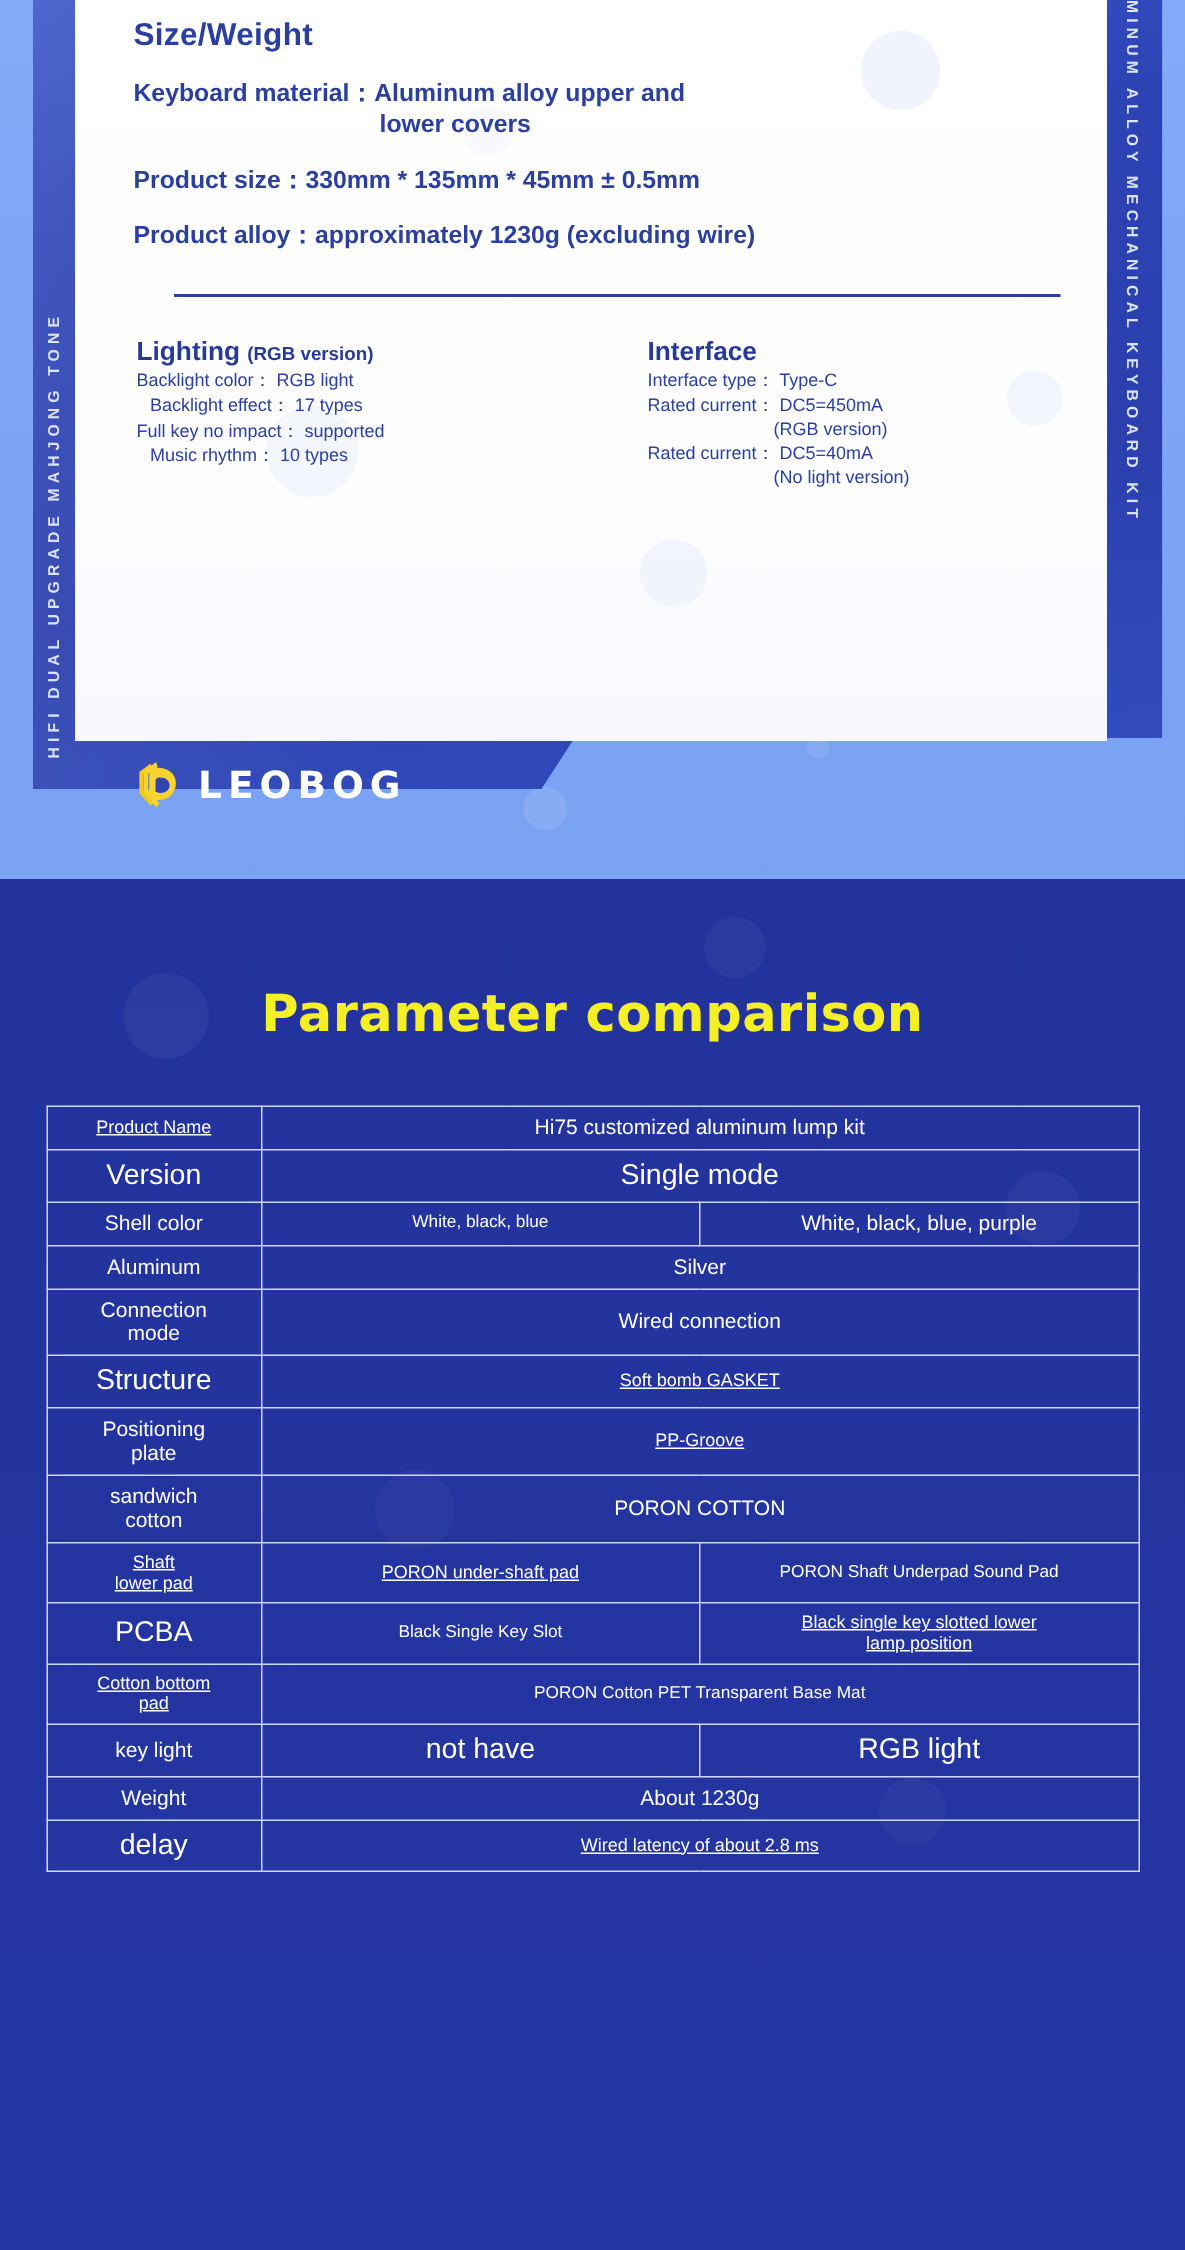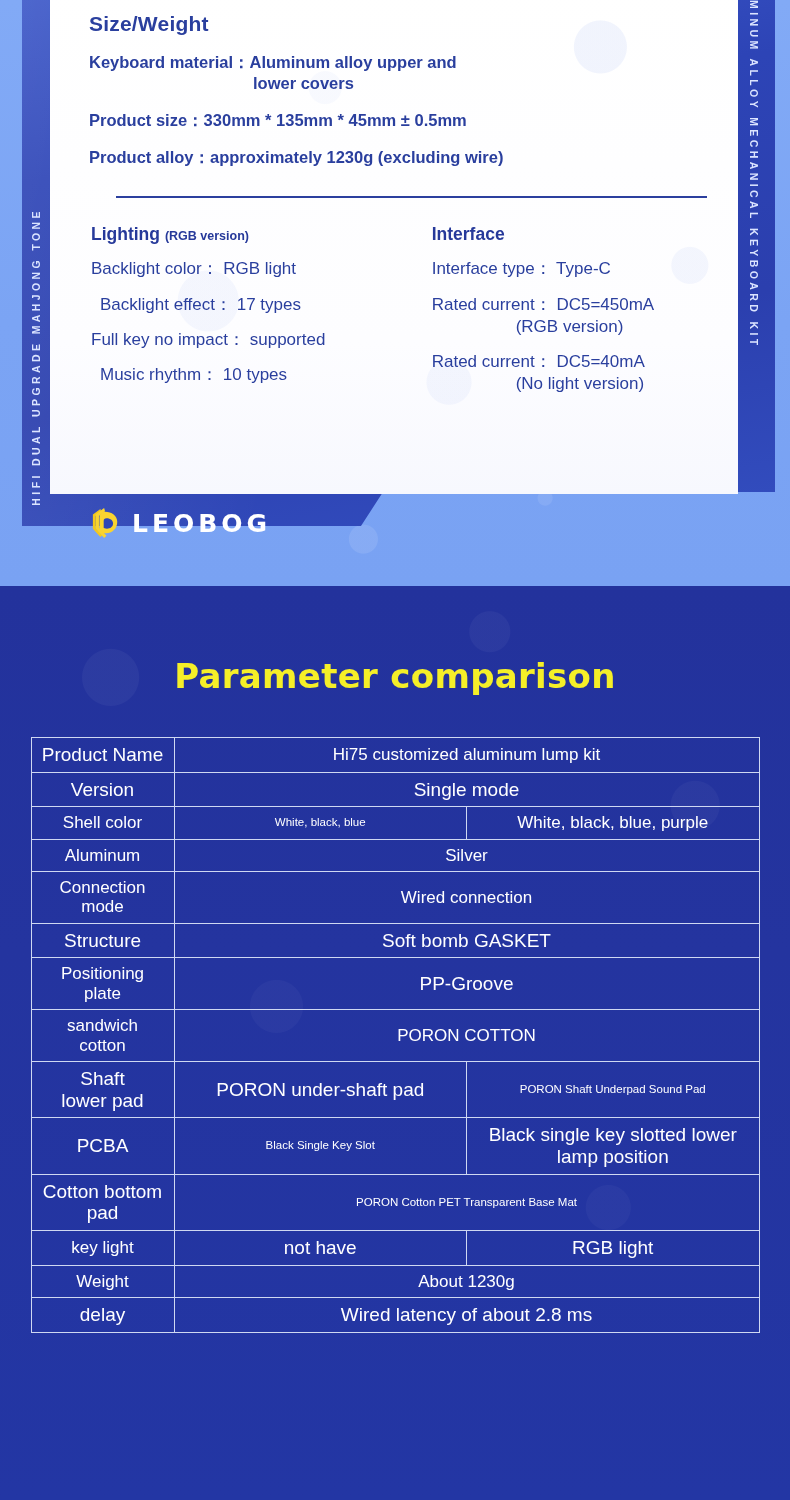--- a/index.html
+++ b/index.html
@@ -84,21 +84,21 @@
   .divider {
     margin: 28px 7px 0 27px; height: 0; border-top: 2.4px solid #2b3f9e;
   }
 
   .two-col { display: flex; margin-top: 26px; padding-left: 2px; gap: 16px; }
   .col-l { width: 345px; }
   .col-r { width: 300px; }
   .col-head { color:#26399a; font-size: 17.5px; font-weight: 700; }
   .col-head small { font-size: 12.5px; font-weight: 700; }
   .col-row {
-    color:#2a3f9e; font-size: 17px; margin-top: 13px; line-height: 1.3;
+    color:#2a3f9e; font-size: 12px; margin-top: 1px; line-height: 1.3;
     font-weight: 500;
   }
   .col-row.pad { padding-left: 9px; }
   .col-row .ind2 { display:block; padding-left: 84px; }
 
   
   .logo-strip {
     position: absolute; left: 0; top: 506px; width: 753px; height: 34px;
     display:flex; align-items:center; padding-left: 91px; z-index: 4;
   }
@@ -139,22 +139,22 @@
   }
   .cmp-table td {
     border: 1.6px solid #cfd8f2;
     color:#ffffff; text-align: center; vertical-align: middle;
     padding: 6px 4px;
   }
   .cmp-table td.k { width: 143px; }
   .cmp-table td.v { }
   
   .s-lg { font-size: 19px; }
-  .s-md { font-size: 17px; }
-  .s-sm { font-size: 19px; }
+  .s-md { font-size: 14px; }
+  .s-sm { font-size: 12px; text-decoration: underline; }
   .s-xs { font-size: 11.5px; }
   .yellow { color:#f5ef28; }
   .lh-t { line-height: 1.14; }
 </style>
 </head>
 <body>
 
 <div class="page">
 
   <div class="spec-section">

